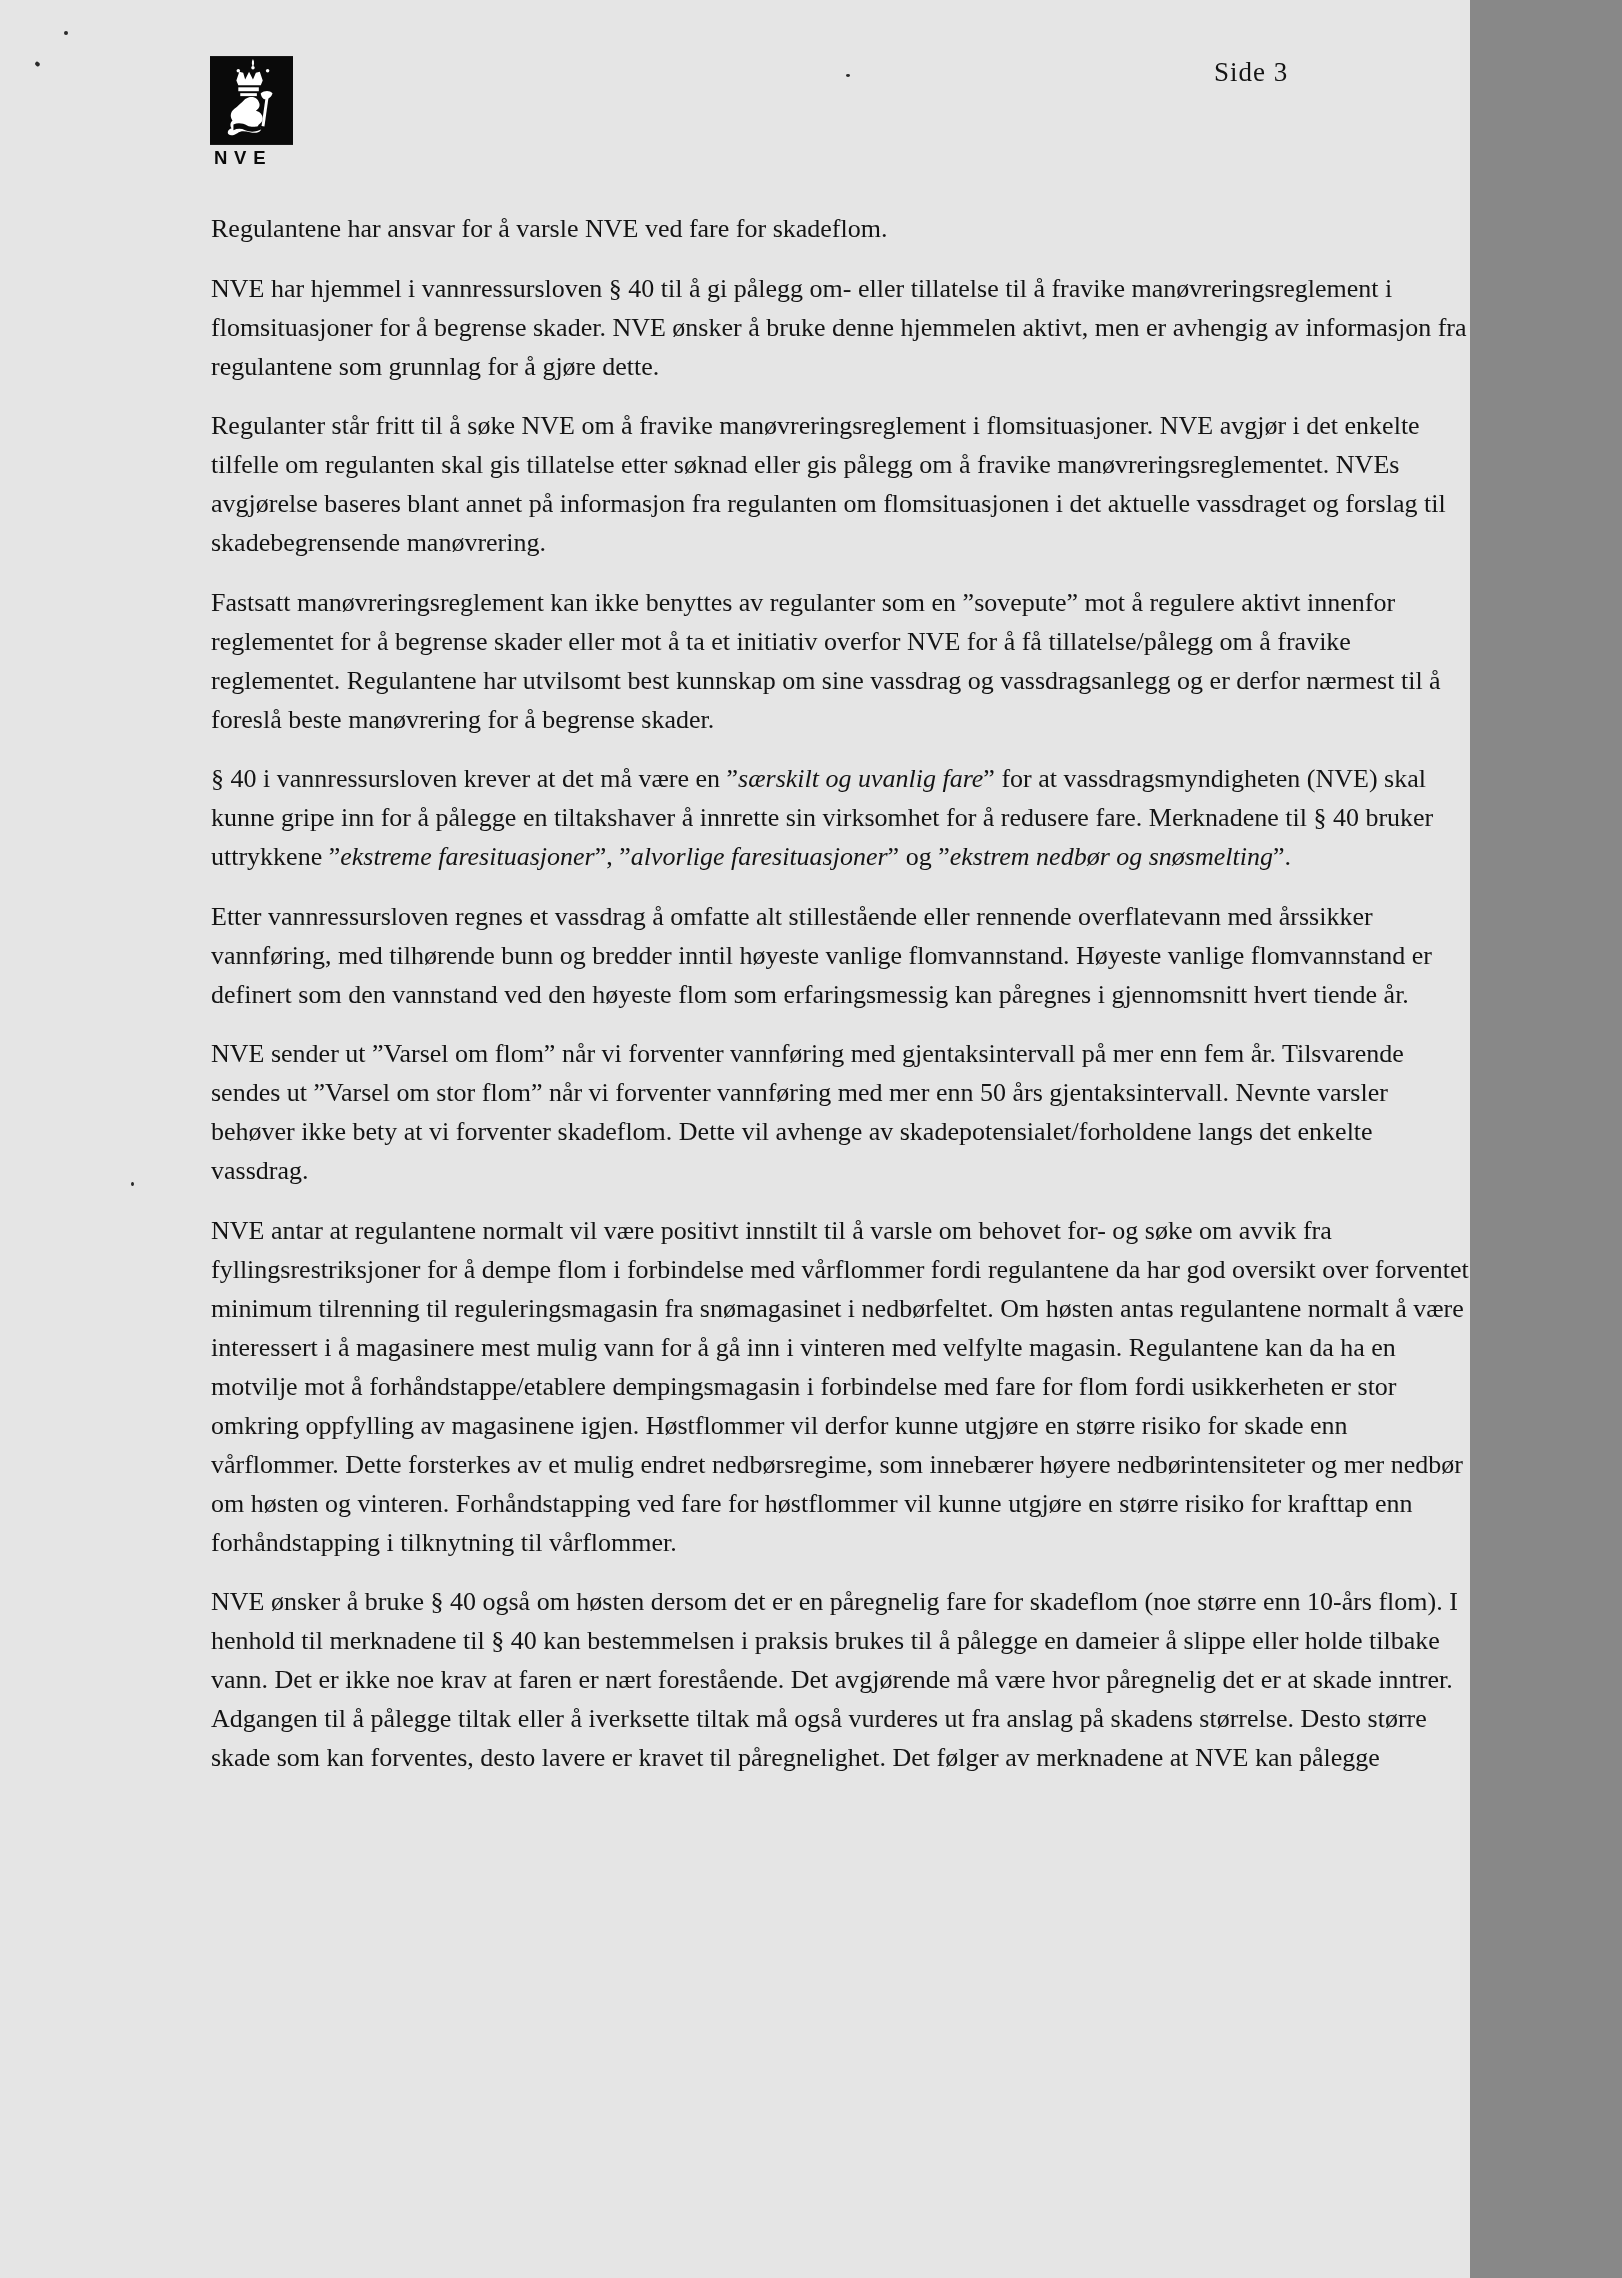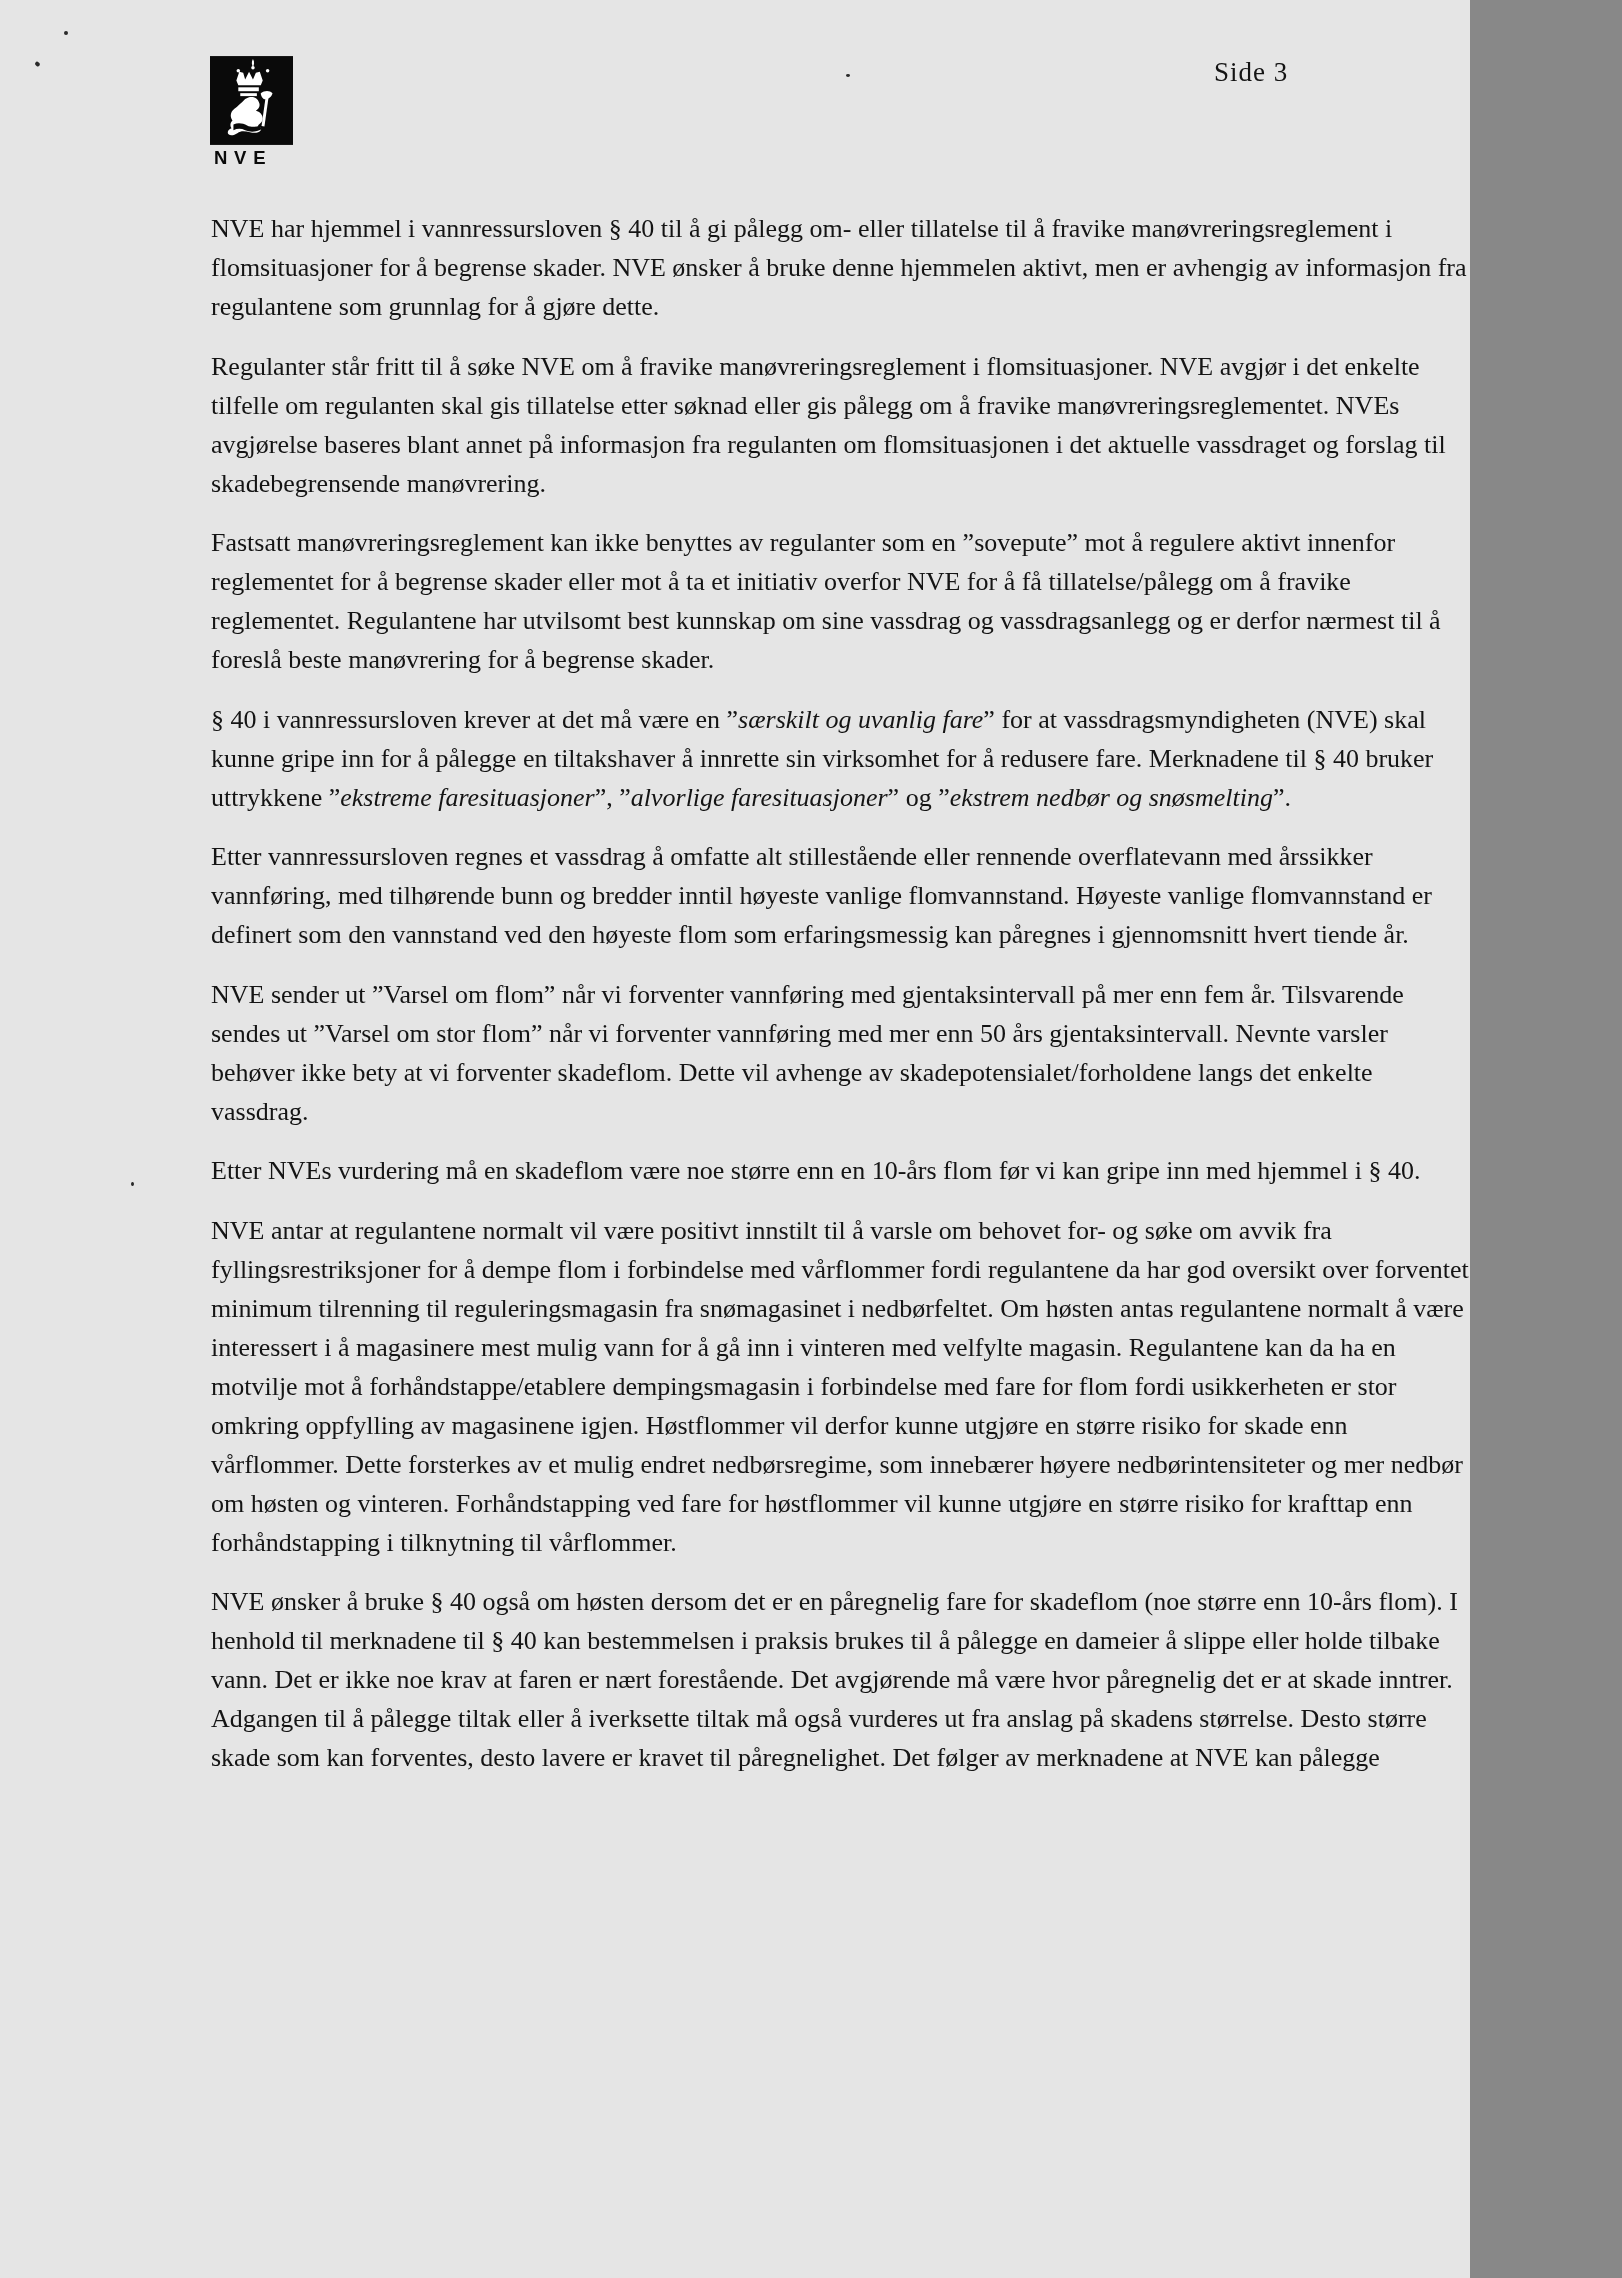--- a/index.html
+++ b/index.html
@@ -82,25 +82,25 @@
       <path d="M52 38 c4 -3 9 -3 12 0 c-1 4 -5 7 -9 6 c-2 -2 -3 -4 -3 -6 z" fill="#fff"></path>
     </svg>
     <div class="logo-bottom">
       <span class="logo-org">NVE</span>
       <span class="logo-square"></span>
     </div>
   </div>
 
   <div class="doc-body">
 
+  <p><span>Regulantene har ansvar for å varsle NVE ved fare for skadeflom.</span></p>
       <p><span>NVE har hjemmel i vannressursloven § 40 til å gi pålegg om- eller tillatelse til å fravike manøvreringsreglement i flomsituasjoner for å begrense skader. NVE ønsker å bruke denne hjemmelen aktivt, men er avhengig av informasjon fra regulantene som grunnlag for å gjøre dette.</span></p>
       <p><span>Regulanter står fritt til å søke NVE om å fravike manøvreringsreglement i flomsituasjoner. NVE avgjør i det enkelte tilfelle om regulanten skal gis tillatelse etter søknad eller gis pålegg om å fravike manøvreringsreglementet. NVEs avgjørelse baseres blant annet på informasjon fra regulanten om flomsituasjonen i det aktuelle vassdraget og forslag til skadebegrensende manøvrering.</span></p>
       <p><span>Fastsatt manøvreringsreglement kan ikke benyttes av regulanter som en ”sovepute” mot å regulere aktivt innenfor reglementet for å begrense skader eller mot å ta et initiativ overfor NVE for å få tillatelse/pålegg om å fravike reglementet. Regulantene har utvilsomt best kunnskap om sine vassdrag og vassdragsanlegg og er derfor nærmest til å foreslå beste manøvrering for å begrense skader.</span></p>
       <p><span>§ 40 i vannressursloven krever at det må være en ”</span><i>særskilt og uvanlig fare</i><span>” for at vassdragsmyndigheten (NVE) skal kunne gripe inn for å pålegge en tiltakshaver å innrette sin virksomhet for å redusere fare. Merknadene til § 40 bruker uttrykkene ”</span><i>ekstreme faresituasjoner</i><span>”, ”</span><i>alvorlige faresituasjoner</i><span>” og ”</span><i>ekstrem nedbør og snøsmelting</i><span>”.</span></p>
       <p><span>Etter vannressursloven regnes et vassdrag å omfatte alt stillestående eller rennende overflatevann med årssikker vannføring, med tilhørende bunn og bredder inntil høyeste vanlige flomvannstand. Høyeste vanlige flomvannstand er definert som den vannstand ved den høyeste flom som erfaringsmessig kan påregnes i gjennomsnitt hvert tiende år.</span></p>
       <p><span>NVE sender ut ”Varsel om flom” når vi forventer vannføring med gjentaksintervall på mer enn fem år. Tilsvarende sendes ut ”Varsel om stor flom” når vi forventer vannføring med mer enn 50 års gjentaksintervall. Nevnte varsler behøver ikke bety at vi forventer skadeflom. Dette vil avhenge av skadepotensialet/forholdene langs det enkelte vassdrag.</span></p>
-      <p><span>Etter NVEs vurdering må en skadeflom være noe større enn en 10-års flom før vi kan gripe inn med hjemmel i § 40.</span></p>
       <p><span>NVE antar at regulantene normalt vil være positivt innstilt til å varsle om behovet for- og søke om avvik fra fyllingsrestriksjoner for å dempe flom i forbindelse med vårflommer fordi regulantene da har god oversikt over forventet minimum tilrenning til reguleringsmagasin fra snømagasinet i nedbørfeltet. Om høsten antas regulantene normalt å være interessert i å magasinere mest mulig vann for å gå inn i vinteren med velfylte magasin. Regulantene kan da ha en motvilje mot å forhåndstappe/etablere dempingsmagasin i forbindelse med fare for flom fordi usikkerheten er stor omkring oppfylling av magasinene igjen. Høstflommer vil derfor kunne utgjøre en større risiko for skade enn vårflommer. Dette forsterkes av et mulig endret nedbørsregime, som innebærer høyere nedbørintensiteter og mer nedbør om høsten og vinteren. Forhåndstapping ved fare for høstflommer vil kunne utgjøre en større risiko for krafttap enn forhåndstapping i tilknytning til vårflommer.</span></p>
       <p><span>NVE ønsker å bruke § 40 også om høsten dersom det er en påregnelig fare for skadeflom (noe større enn 10-års flom). I henhold til merknadene til § 40 kan bestemmelsen i praksis brukes til å pålegge en dameier å slippe eller holde tilbake vann. Det er ikke noe krav at faren er nært forestående. Det avgjørende må være hvor påregnelig det er at skade inntrer. Adgangen til å pålegge tiltak eller å iverksette tiltak må også vurderes ut fra anslag på skadens størrelse. Desto større skade som kan forventes, desto lavere er kravet til påregnelighet. Det følger av merknadene at NVE kan pålegge</span></p>
     </div>
 
 </div>
 
 
 </body></html>

